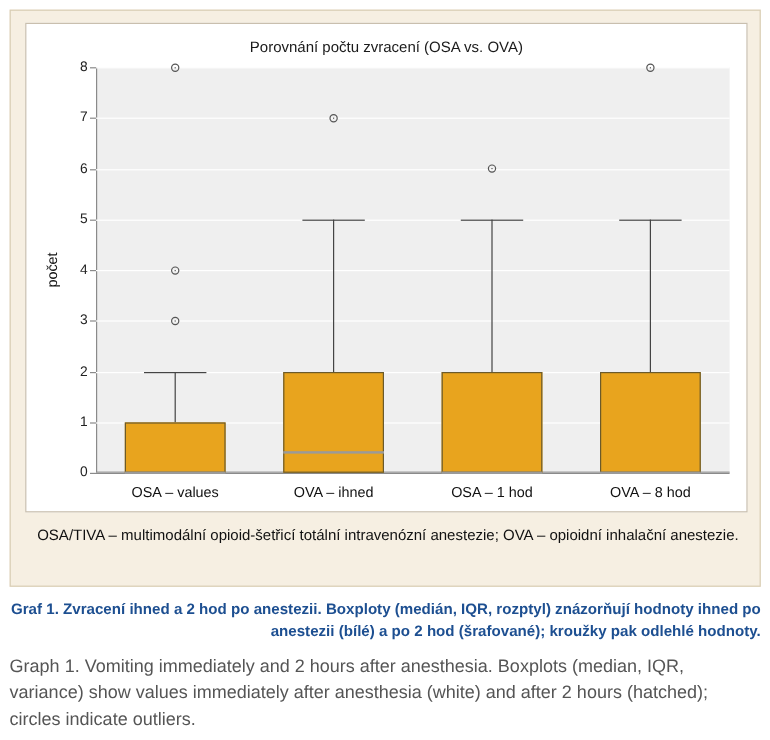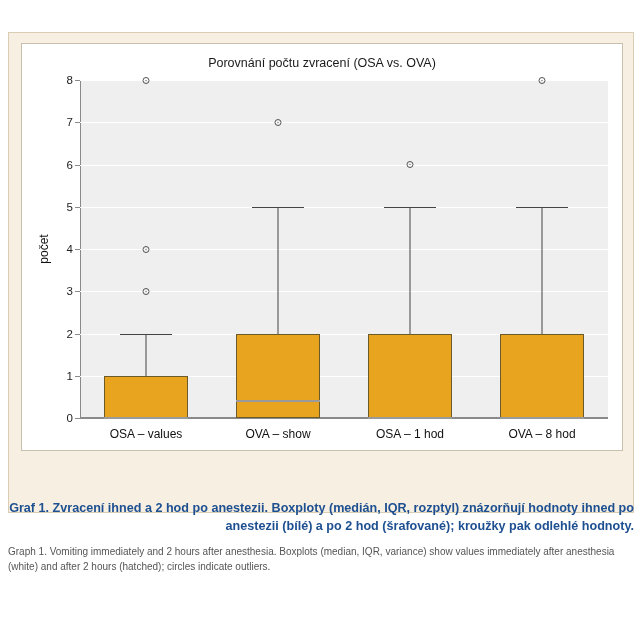--- a/index.html
+++ b/index.html
@@ -14,21 +14,20 @@
     position: relative;
     background: #ffffff;
     overflow: hidden;
   }
   .figure-box {
     position: absolute;
     left: 8px; top: 8px;
     width: 626px; height: 481px;
     background: #f6efe2;
     border: 1px solid #d9cdb4;
-    margin-top: 24px;
   }
   .plot-frame {
     position: absolute;
     left: 12px; top: 10px;
     width: 602px; height: 408px;
     background: #ffffff;
     border: 1px solid #c9bfae;
   }
   .chart-title {
     position: absolute;
@@ -178,21 +177,21 @@
     font-weight: bold;
     line-height: 1.42;
     color: #1d4f91;
     text-align: right;
   }
   .caption-en {
     position: absolute;
     left: 8px;
     top: 545px;
     width: 626px;
-    font-size: 10px;
+    font-size: 15px;
     line-height: 1.45;
     color: #555;
   }
 </style>
 </head>
 <body>
 
 <div class="page">
 
   <div class="figure-box">
@@ -266,21 +265,21 @@
               <div class="outlier" style="top: 165.5px; transform: translateX(-50%);"></div>
               <div class="outlier" style="top: -3.5px; transform: translateX(-50%);"></div>
               <div class="xtick-label">OSA – values</div>
             </div>
             <div class="box-group" style="left: 156px; top: 0px; height: 338px;">
               <div class="whisker-line" style="top: 126.75px; height: 126.75px;"></div>
               <div class="whisker-cap" style="top: 126.75px;"></div>
               <div class="box-rect" style="top: 253.5px; height: 84.5px; background: rgb(232, 164, 30);"></div>
               <div class="median-line" style="top: 320.1px;"></div>
               <div class="outlier" style="top: 38.75px; transform: translateX(-50%);"></div>
-              <div class="xtick-label">OVA – show</div>
+              <div class="xtick-label">OVA – ihned</div>
             </div>
             <div class="box-group" style="left: 288px; top: 0px; height: 338px;">
               <div class="whisker-line" style="top: 126.75px; height: 126.75px;"></div>
               <div class="whisker-cap" style="top: 126.75px;"></div>
               <div class="box-rect" style="top: 253.5px; height: 84.5px; background: rgb(232, 164, 30);"></div>
               <div class="median-line" style="top: 337px;"></div>
               <div class="outlier" style="top: 81px; transform: translateX(-50%);"></div>
               <div class="xtick-label">OSA – 1 hod</div>
             </div>
             <div class="box-group" style="left: 420px; top: 0px; height: 338px;">
@@ -288,18 +287,19 @@
               <div class="whisker-cap" style="top: 126.75px;"></div>
               <div class="box-rect" style="top: 253.5px; height: 84.5px; background: rgb(232, 164, 30);"></div>
               <div class="median-line" style="top: 337px;"></div>
               <div class="outlier" style="top: -3.5px; transform: translateX(-50%);"></div>
               <div class="xtick-label">OVA – 8 hod</div>
             </div>
           </div>
       </div>
     </div>
 
+    <div class="caption-inside">OSA/TIVA – multimodální opioid-šetřicí totální intravenózní anestezie; OVA – opioidní inhalační anestezie.</div>
   </div>
 
   <div class="caption-bold">Graf 1. Zvracení ihned a 2 hod po anestezii. Boxploty (medián, IQR, rozptyl) znázorňují hodnoty ihned po anestezii (bílé) a po 2 hod (šrafované); kroužky pak odlehlé hodnoty.</div>
   <div class="caption-en">Graph 1. Vomiting immediately and 2 hours after anesthesia. Boxplots (median, IQR, variance) show values immediately after anesthesia (white) and after 2 hours (hatched); circles indicate outliers.</div>
 
 </div>
 
 </body></html>

